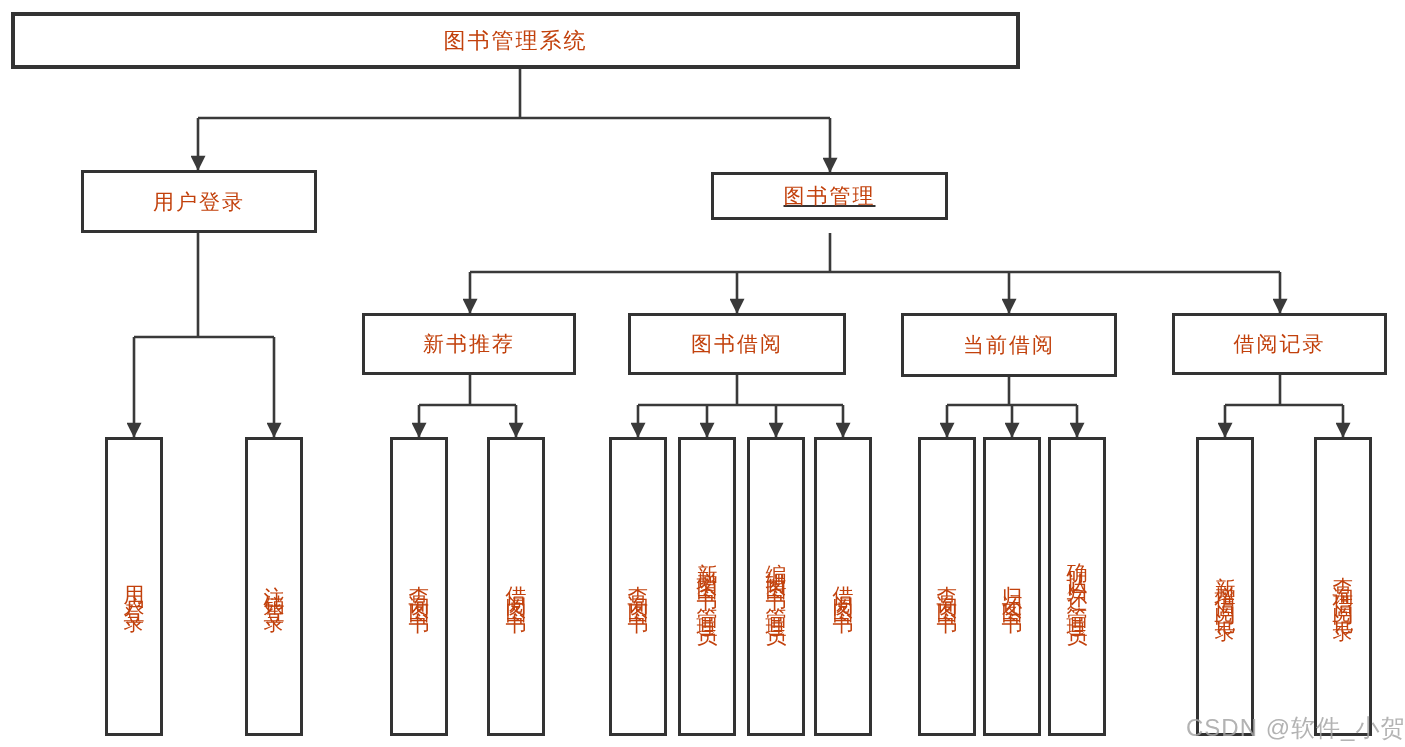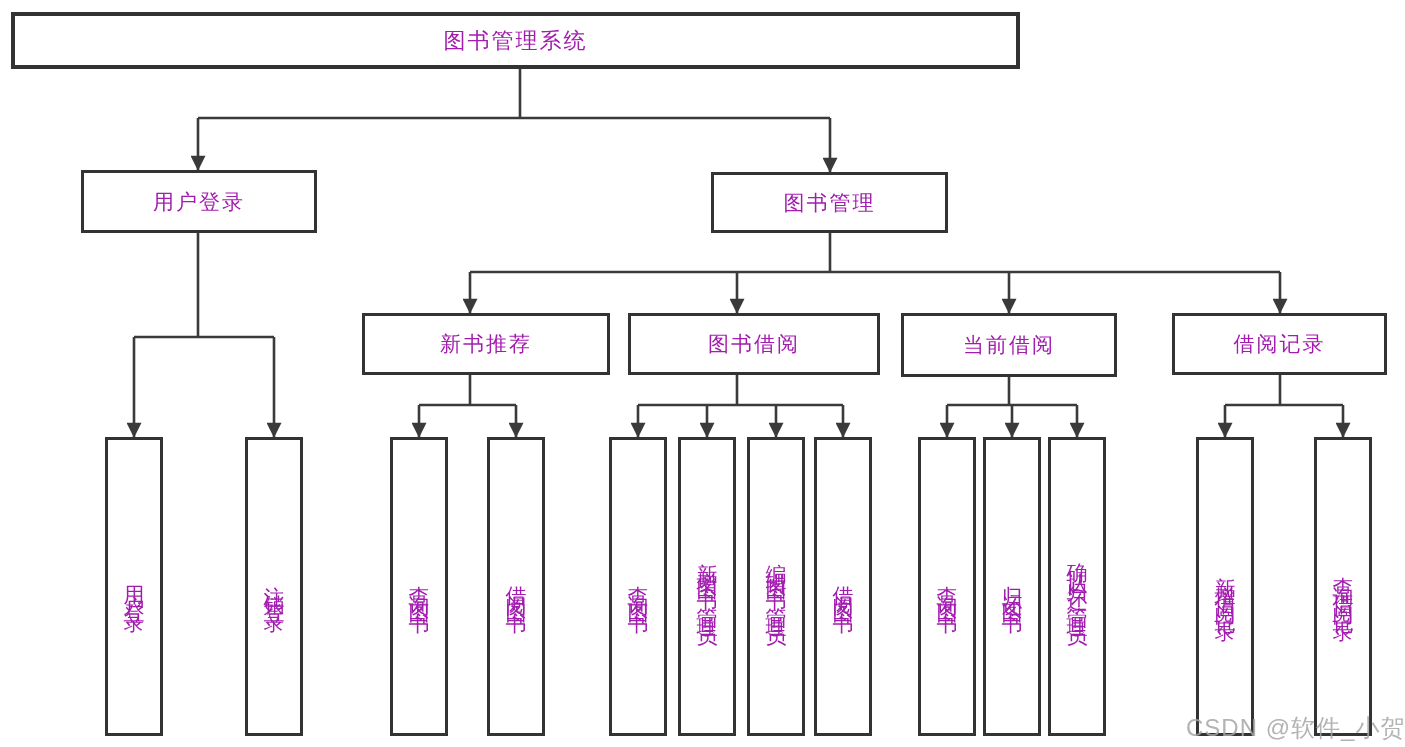--- a/index.html
+++ b/index.html
@@ -23,21 +23,21 @@
     background: #ffffff;
     display: flex;
     align-items: center;
     justify-content: center;
     color: #333333;
     z-index: 2;
   }
   .box .label {
     font-size: 21px;
     letter-spacing: 2px;
-    color: #a21caf;
+    color: #c2410c;
     white-space: nowrap;
   }
   .root-box { border-width: 4px; }
   .root-box .label { font-size: 22px; }
   .vbox .label {
     writing-mode: vertical-rl;
     text-orientation: mixed;
     letter-spacing: 9px;
     font-size: 21px;
     white-space: normal;
@@ -102,28 +102,28 @@
     </g>
   </svg>
 
   <div class="box root-box" style="left:11px; top:12px; width:1009px; height:57px;">
     <span class="label">图书管理系统</span>
   </div>
 
   <div class="box" style="left:81px; top:170px; width:236px; height:63px;">
     <span class="label">用户登录</span>
   </div>
-  <div class="box" style="left:711px; top:172px; width:237px; height:61px;">
+  <div class="box" style="left:711px; top:172px; width:237px; height:48px;text-decoration:underline;">
     <span class="label">图书管理</span>
   </div>
 
-  <div class="box" style="left:362px; top:313px; width:248px; height:62px;">
+  <div class="box" style="left:362px; top:313px; width:214px; height:62px;">
     <span class="label">新书推荐</span>
   </div>
-  <div class="box" style="left:628px; top:313px; width:252px; height:62px;text-align:right;">
+  <div class="box" style="left:628px; top:313px; width:218px; height:62px;text-align:right;">
     <span class="label">图书借阅</span>
   </div>
   <div class="box" style="left:901px; top:313px; width:216px; height:64px;">
     <span class="label">当前借阅</span>
   </div>
   <div class="box" style="left:1172px; top:313px; width:215px; height:62px;">
     <span class="label">借阅记录</span>
   </div>
 
   <div class="box vbox" style="left:105px; top:437px; width:58px; height:299px;">

